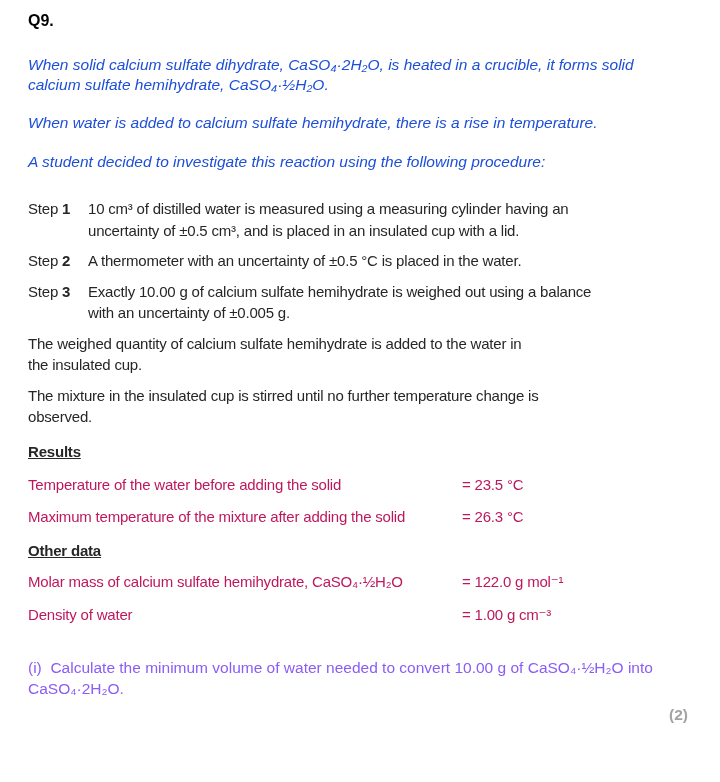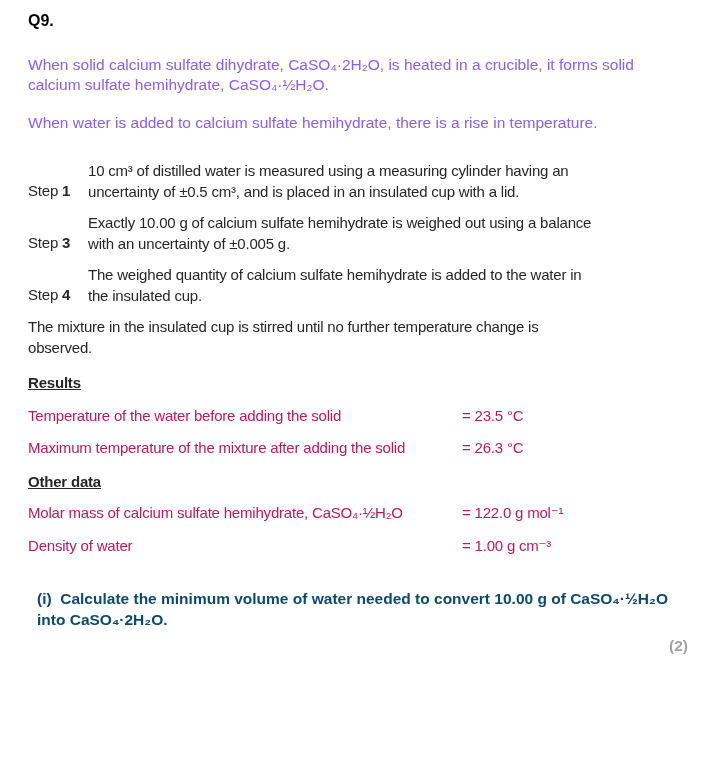--- a/index.html
+++ b/index.html
@@ -16,34 +16,35 @@
   .q-label {
     font-size: 16px;
     line-height: 18px;
     font-weight: 700;
     color: #000000;
     margin: 0 0 25px 0;
   }
   .intro {
     font-size: 15.5px;
     line-height: 19.5px;
-    color: #8b5cf6;
+    color: #1d4ed8;
     max-width: 648px;
     margin: 0 0 19px 0;
+    font-style: italic;
   }
   .procedure { margin-top: 27px; }
   .step {
     display: flex;
     font-size: 15px;
     line-height: 21.5px;
     letter-spacing: -0.2px;
     color: #262626;
     margin-bottom: 9px;
   }
-  .step-label { flex: 0 0 60px; width: 60px; white-space: nowrap; margin-top: 20px; }
+  .step-label { flex: 0 0 60px; width: 60px; white-space: nowrap; }
   .step-num { font-weight: 700; }
   .step-text { max-width: 512px; }
   .section-heading {
     font-size: 15px;
     line-height: 20px;
     font-weight: 700;
     letter-spacing: -0.2px;
     color: #262626;
     margin: 14px 0 0 0;
     text-decoration: underline;
@@ -56,69 +57,72 @@
     color: #be185d;
     margin-top: 13px;
   }
   .data-row .row-label { flex: 0 0 434px; width: 434px; }
   .data-row .row-value { white-space: nowrap; }
   .data-row.tight { margin-top: 11px; align-items: flex-end; }
   .data-row.loose { margin-top: 14px; }
   .question {
     font-size: 15.5px;
     line-height: 21px;
-    color: #0c4a6e;
+    color: #8b5cf6;
     max-width: 680px;
-    margin: 32px 0 0 9px;
-    font-weight: bold;
+    margin: 32px 0 0 0;
   }
   .marks {
     text-align: right;
     font-size: 15.5px;
     line-height: 19px;
     font-weight: 700;
     color: #a3a3a3;
     margin-top: 6px;
     padding-right: 2px;
   }
 </style>
 </head>
 <body>
 
 <div class="page">
 
   <div class="q-label">Q9.</div>
 
   <p class="intro">When solid calcium sulfate dihydrate, CaSO₄·2H₂O, is heated in a crucible, it forms solid calcium sulfate hemihydrate, CaSO₄·½H₂O.</p>
   <p class="intro">When water is added to calcium sulfate hemihydrate, there is a rise in temperature.</p>
+  <p class="intro">A student decided to investigate this reaction using the following procedure:</p>
 
   <div class="procedure">
 
     <div class="step">
       <div class="step-label">
         <span>Step</span>
         <span class="step-num">1</span>
       </div>
       <div class="step-text">10 cm³ of distilled water is measured using a measuring cylinder having an uncertainty of ±0.5 cm³, and is placed in an insulated cup with a lid.</div>
     </div>
 
+    <div class="step">
+      <div class="step-label">
+        <span>Step</span>
+        <span class="step-num">2</span>
+      </div>
+      <div class="step-text">A thermometer with an uncertainty of ±0.5 °C is placed in the water.</div>
+    </div>
 
     <div class="step">
       <div class="step-label">
         <span>Step</span>
         <span class="step-num">3</span>
       </div>
       <div class="step-text">Exactly 10.00 g of calcium sulfate hemihydrate is weighed out using a balance with an uncertainty of ±0.005 g.</div>
     </div>
 
     <div class="step">
-      <div class="step-label">
-        <span>Step</span>
-        <span class="step-num">4</span>
-      </div>
       <div class="step-text">The weighed quantity of calcium sulfate hemihydrate is added to the water in the insulated cup.</div>
     </div>
 
     <div class="step">
       <div class="step-text">The mixture in the insulated cup is stirred until no further temperature change is observed.</div>
     </div>
 
   </div>
 
   <div class="section-heading">Results</div>

